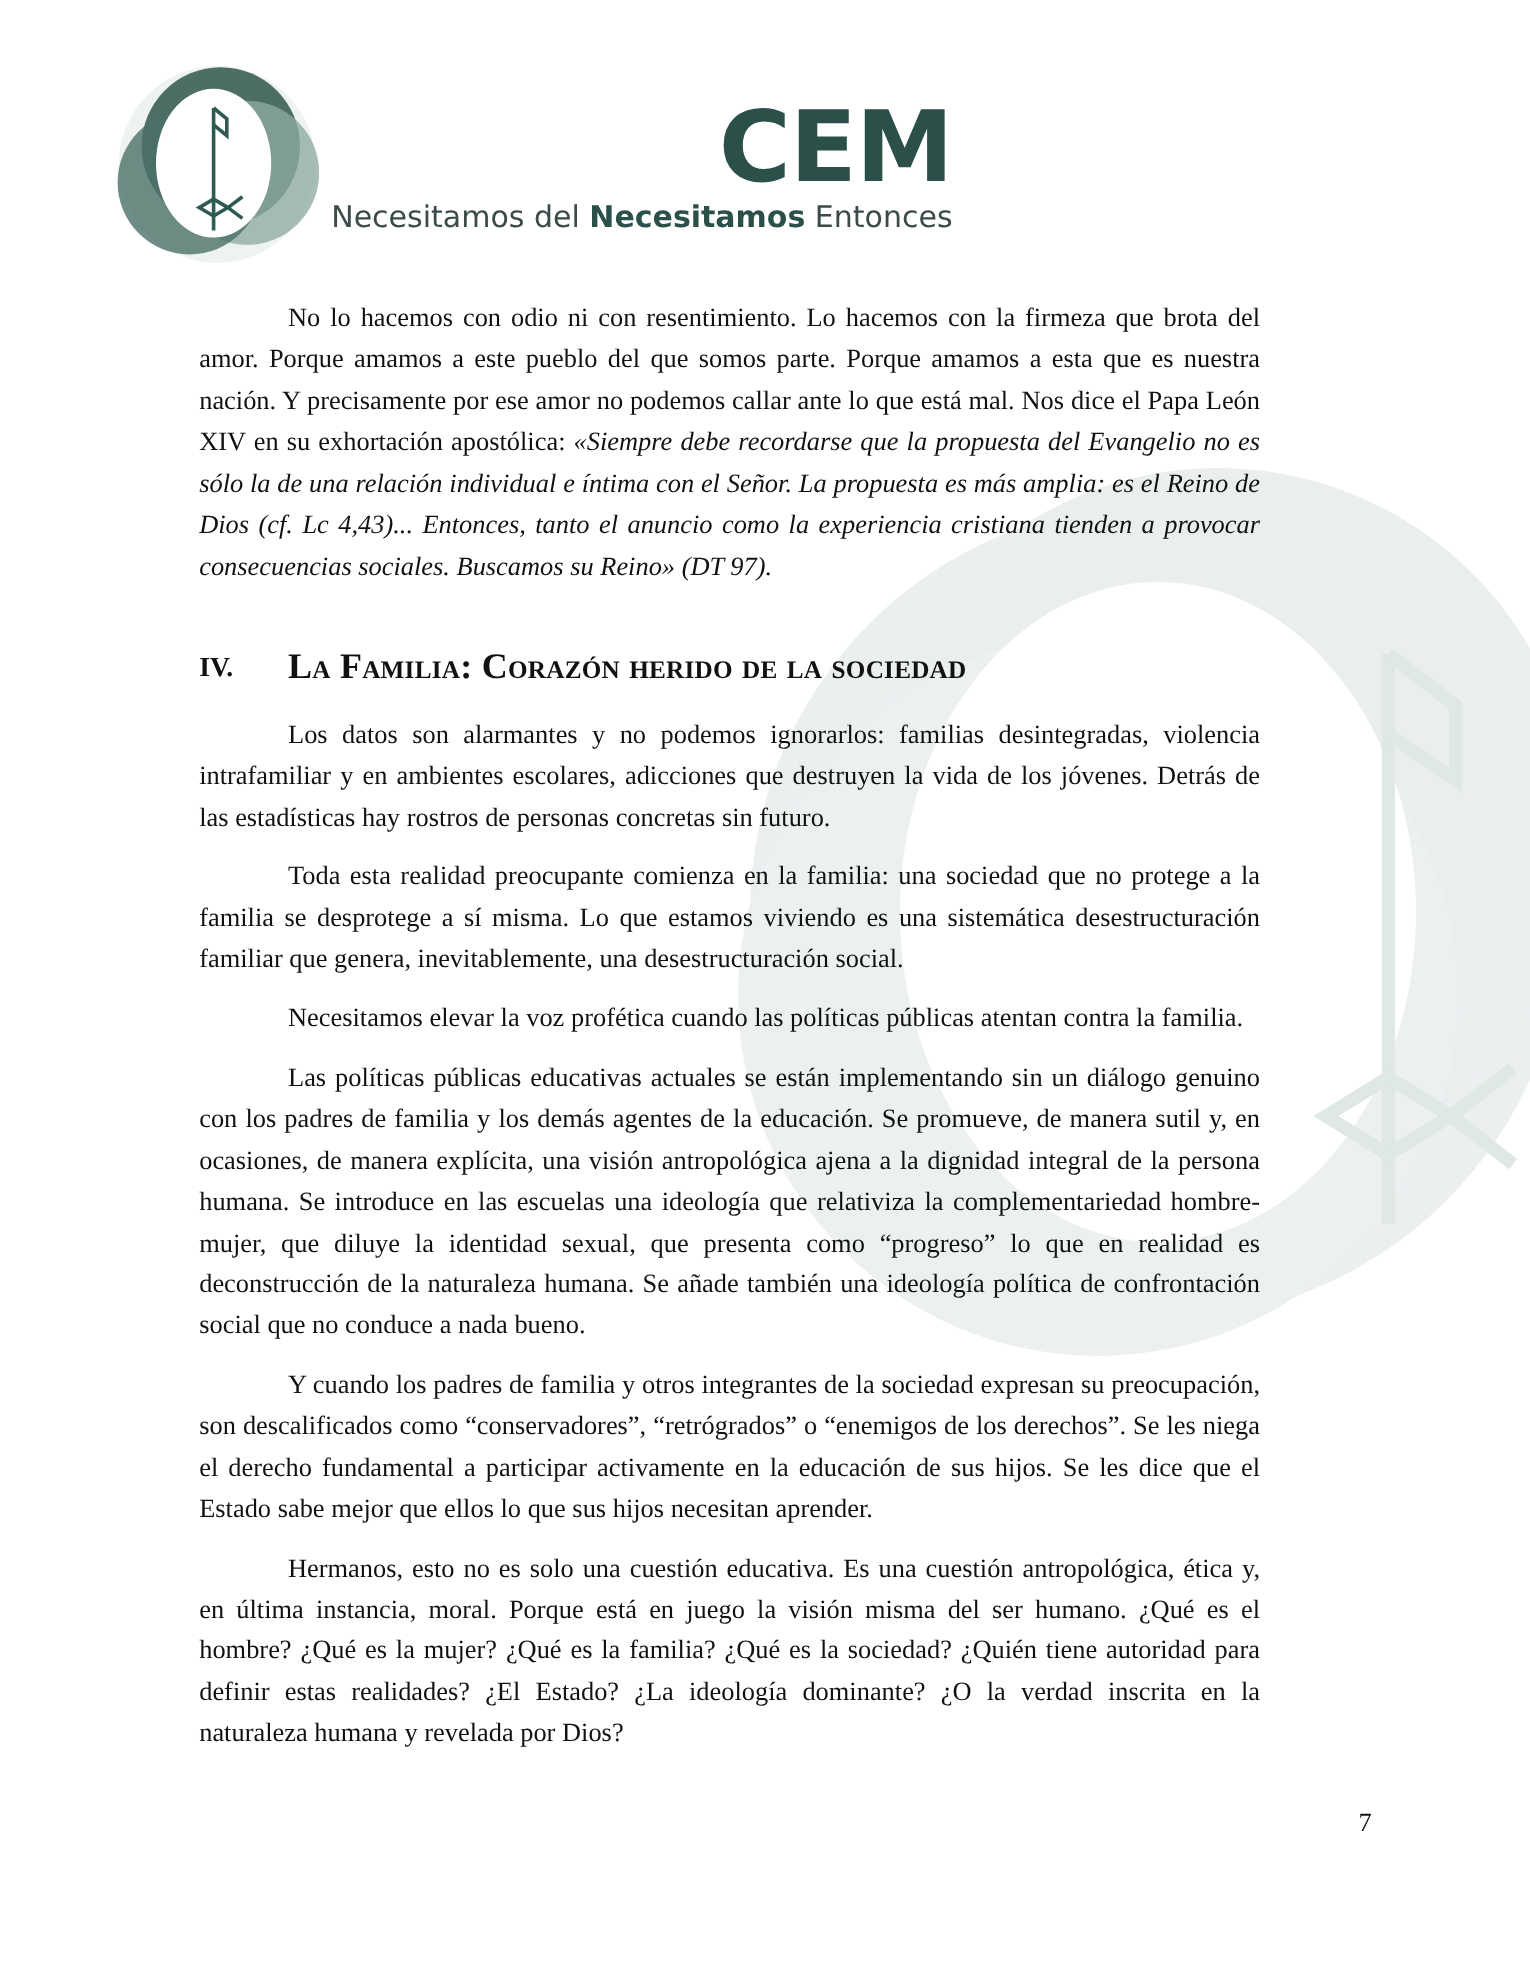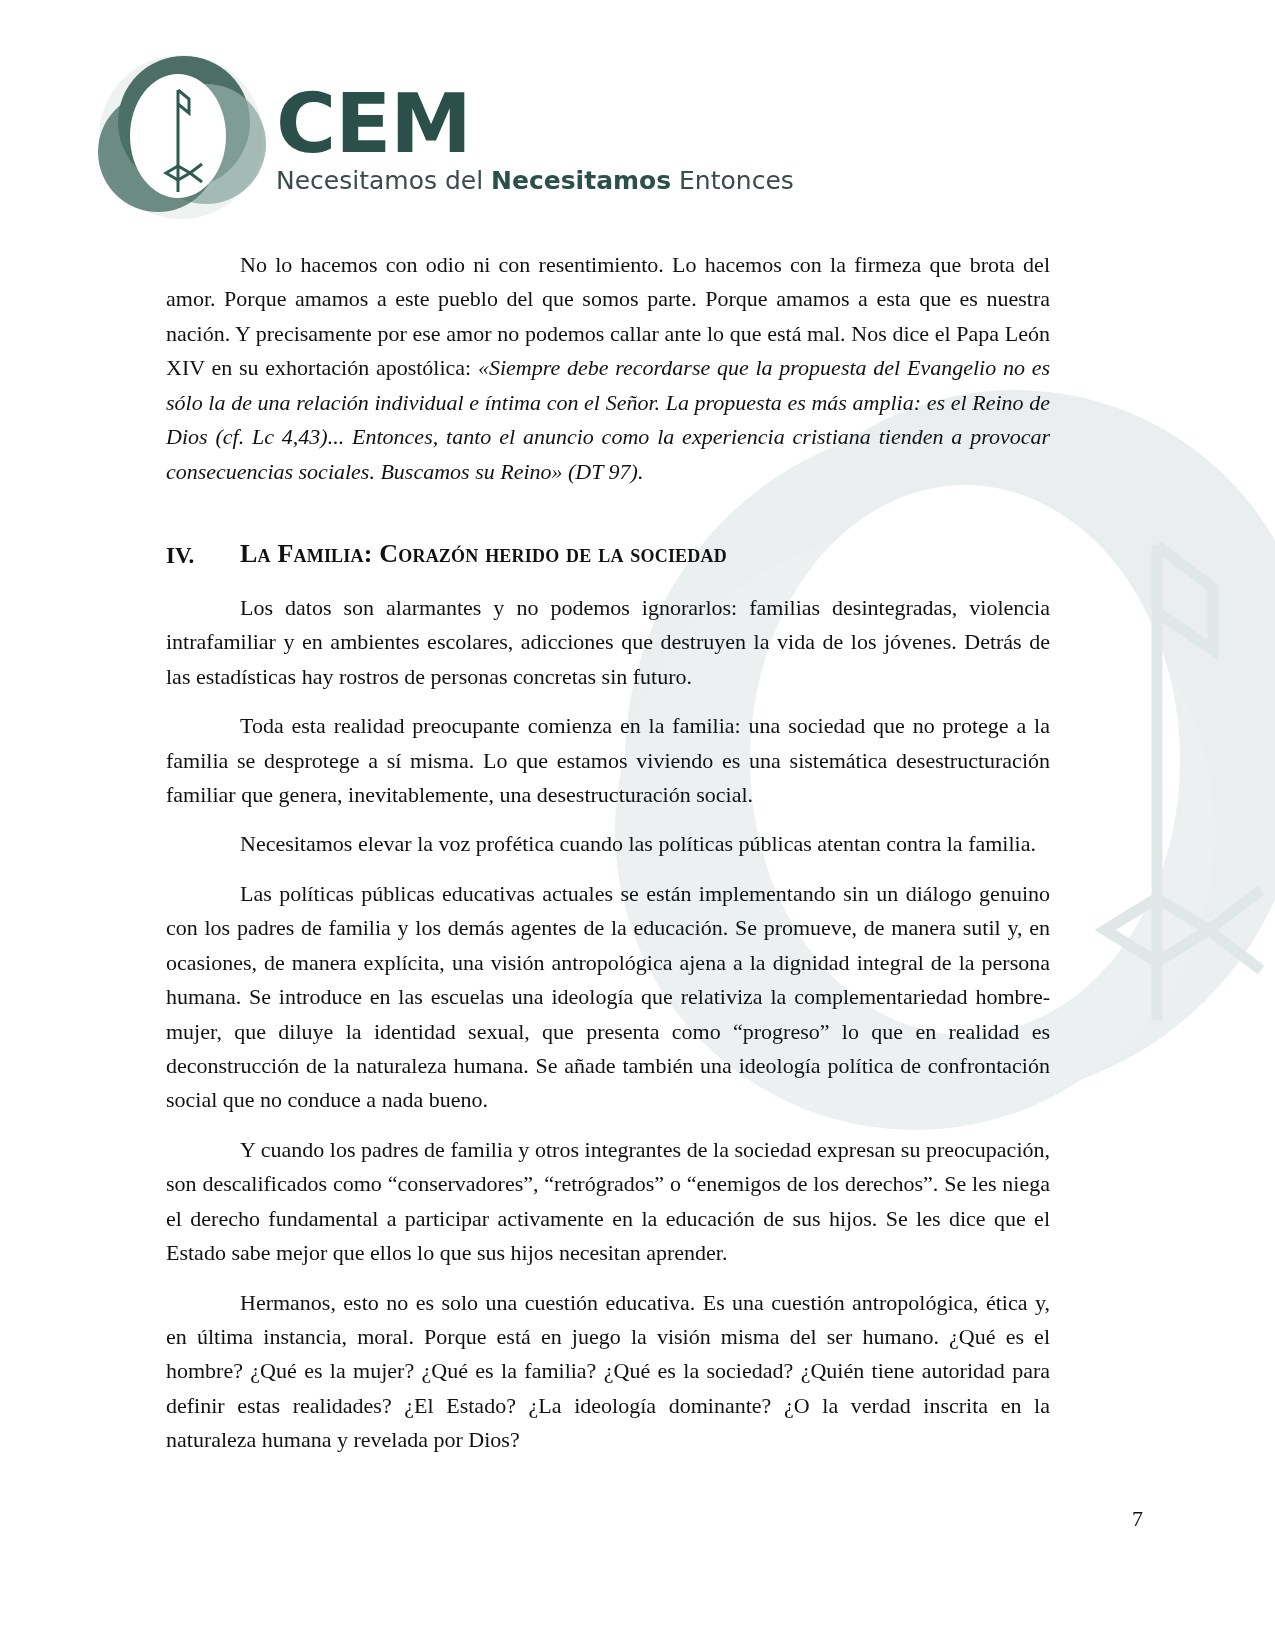--- a/index.html
+++ b/index.html
@@ -56,20 +56,21 @@
     flex-direction: column;
     justify-content: center;
   }
   .logo-cem {
     font-family: "DejaVu Sans", sans-serif;
     font-weight: bold;
     font-size: 82px;
     line-height: 0.92;
     letter-spacing: -1px;
     color: #2b5049;
+    text-align: right;
   }
   .logo-sub {
     font-family: "DejaVu Sans", sans-serif;
     font-size: 25px;
     line-height: 1.1;
     color: #3a4b4a;
     margin-top: 6px;
     white-space: nowrap;
   }
   .logo-sub b { font-weight: bold; color: #2b5049; }
@@ -88,39 +89,39 @@
     line-height: 1.565;
     text-align: justify;
     text-indent: 74px;
     font-stretch: condensed;
     hyphens: none;
   }
   .quote-it { font-style: italic; }
 
   .section-heading {
     display: flex;
-    align-items: flex-end;
+    align-items: center;
     margin: 50px 0 22px 0;
     font-size: 23px;
     font-weight: bold;
     font-variant: small-caps;
     text-indent: 0;
   }
   .section-num {
     width: 74px;
     flex: 0 0 74px;
     font-variant: normal;
     font-weight: bold;
     font-size: 23px;
   }
   .section-title {
     font-variant: small-caps;
     font-weight: bold;
     letter-spacing: 0.2px;
-    font-size: 26px;
+    font-size: 30px;
   }
 
   .page-number {
     position: absolute;
     right: 132px;
     bottom: 118px;
     font-size: 22px;
     color: #111;
     z-index: 2;
   }

